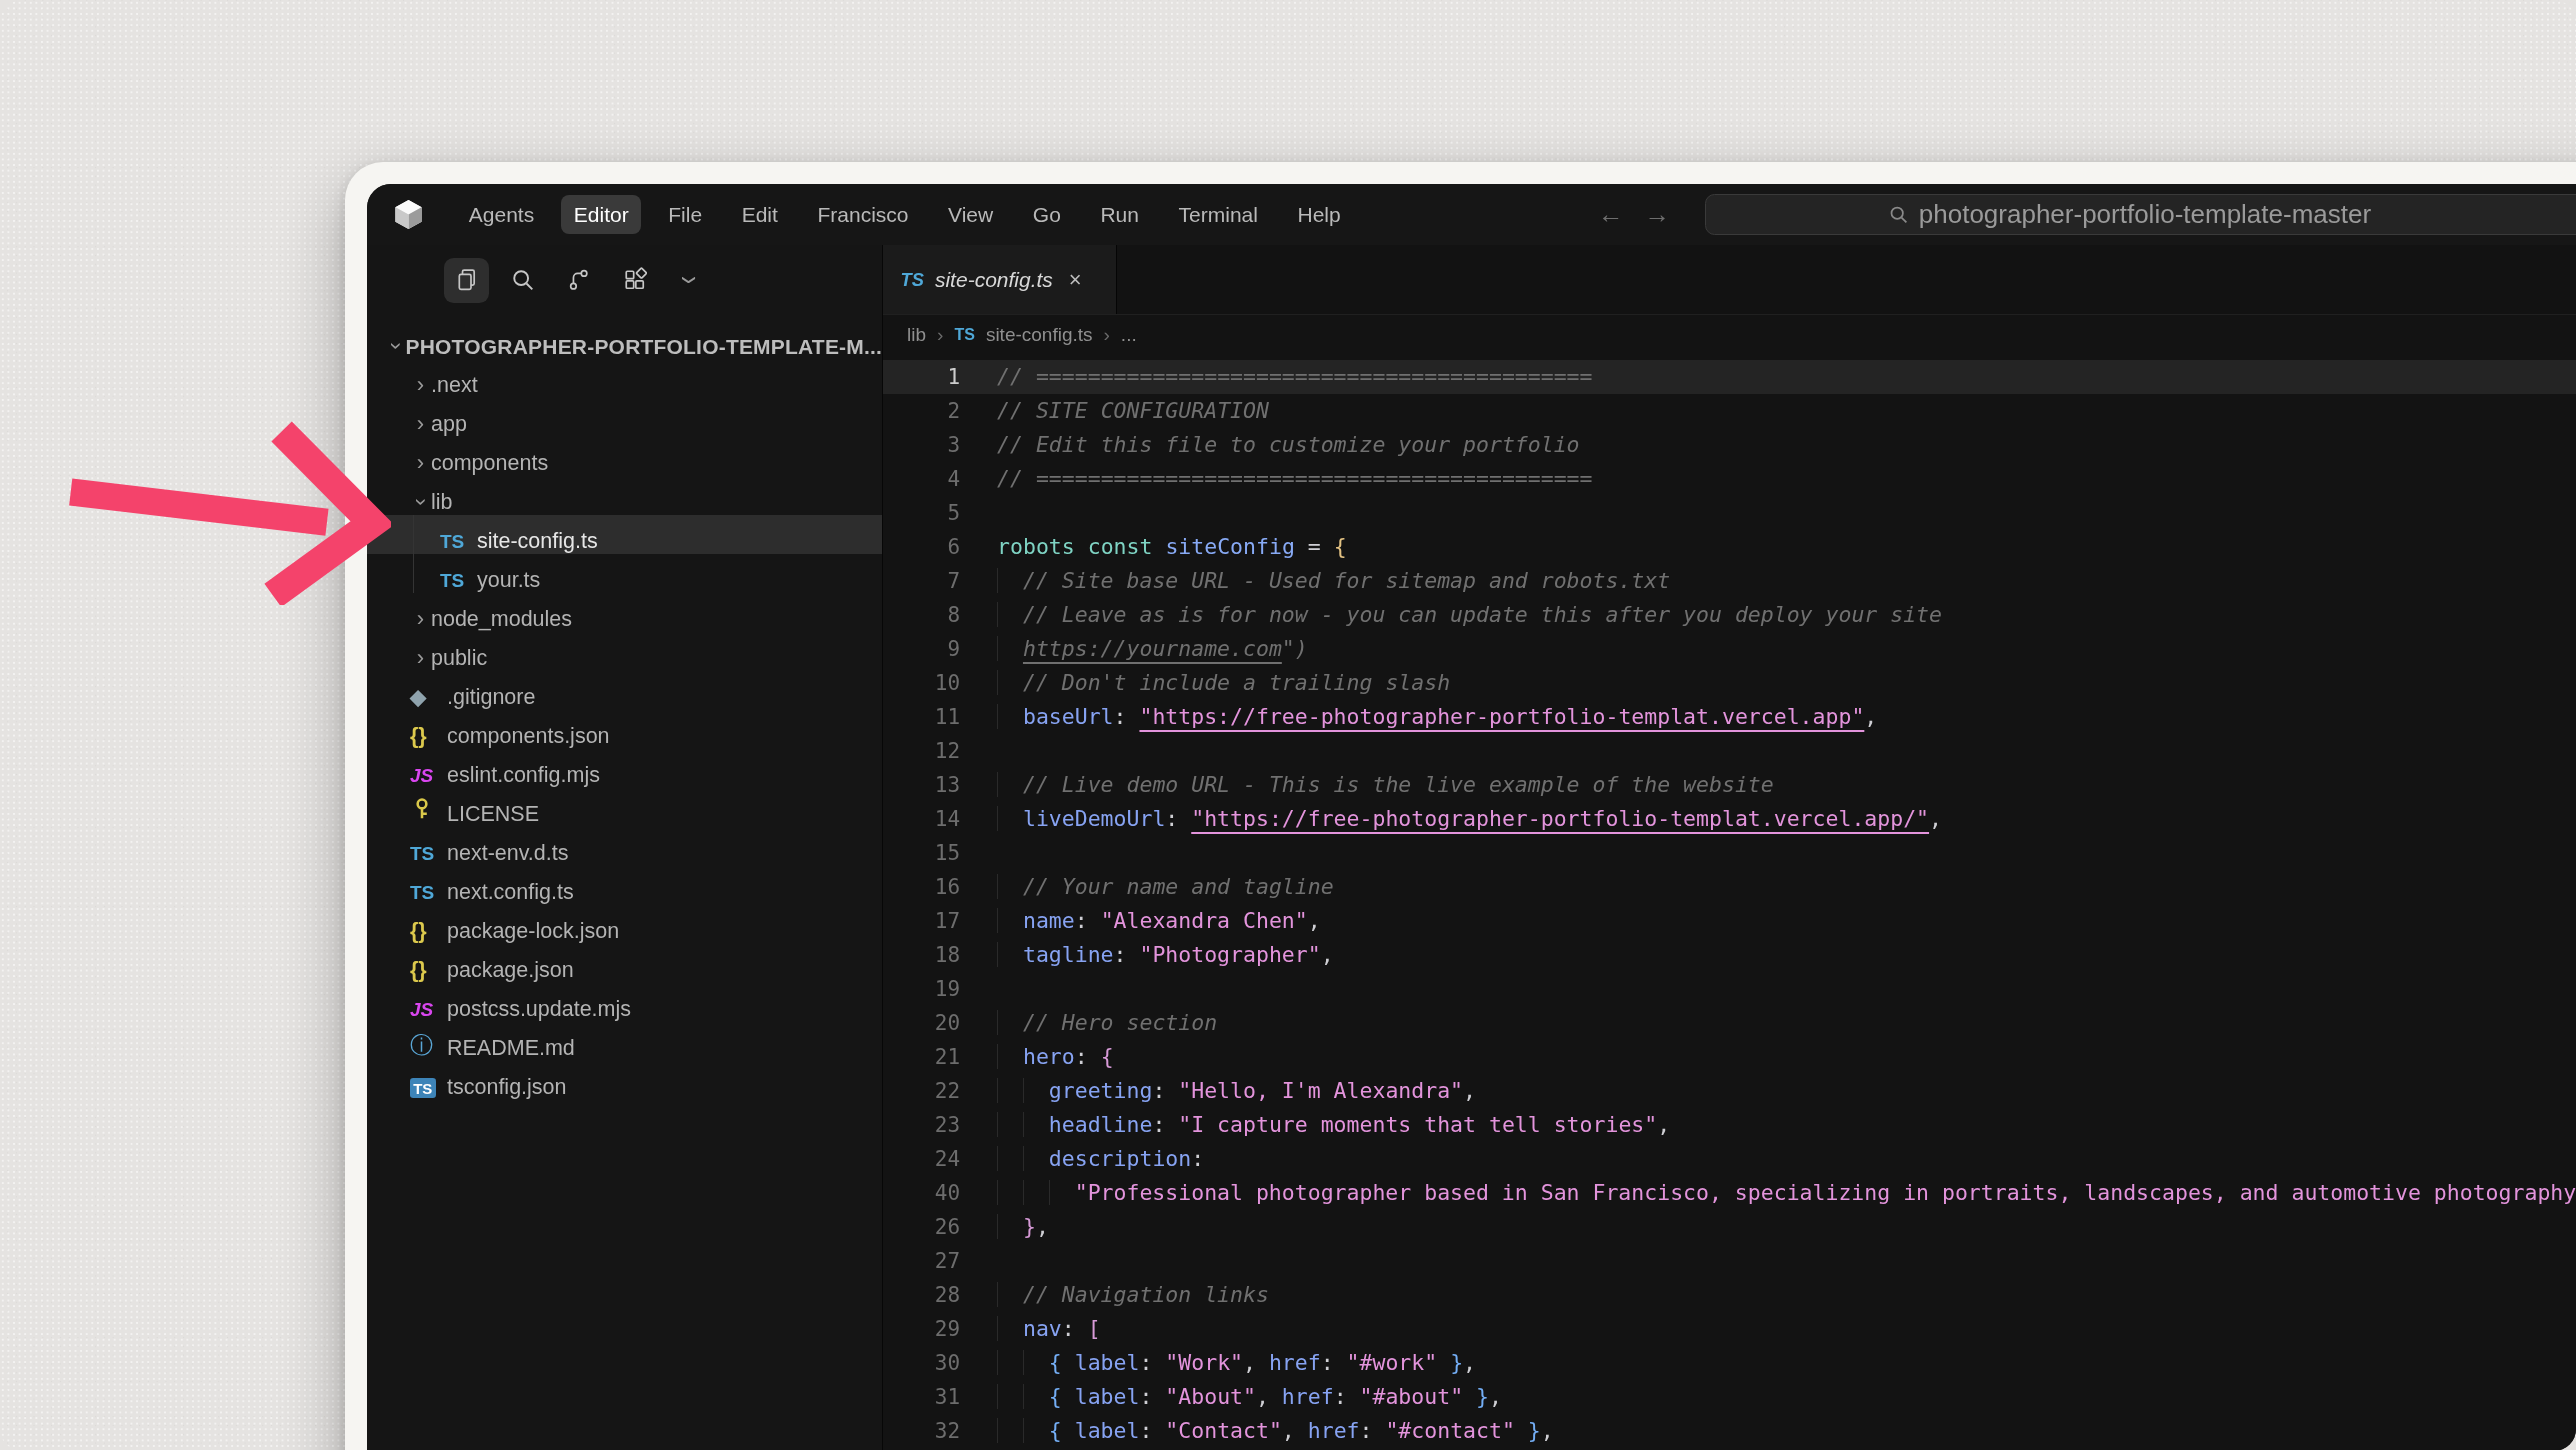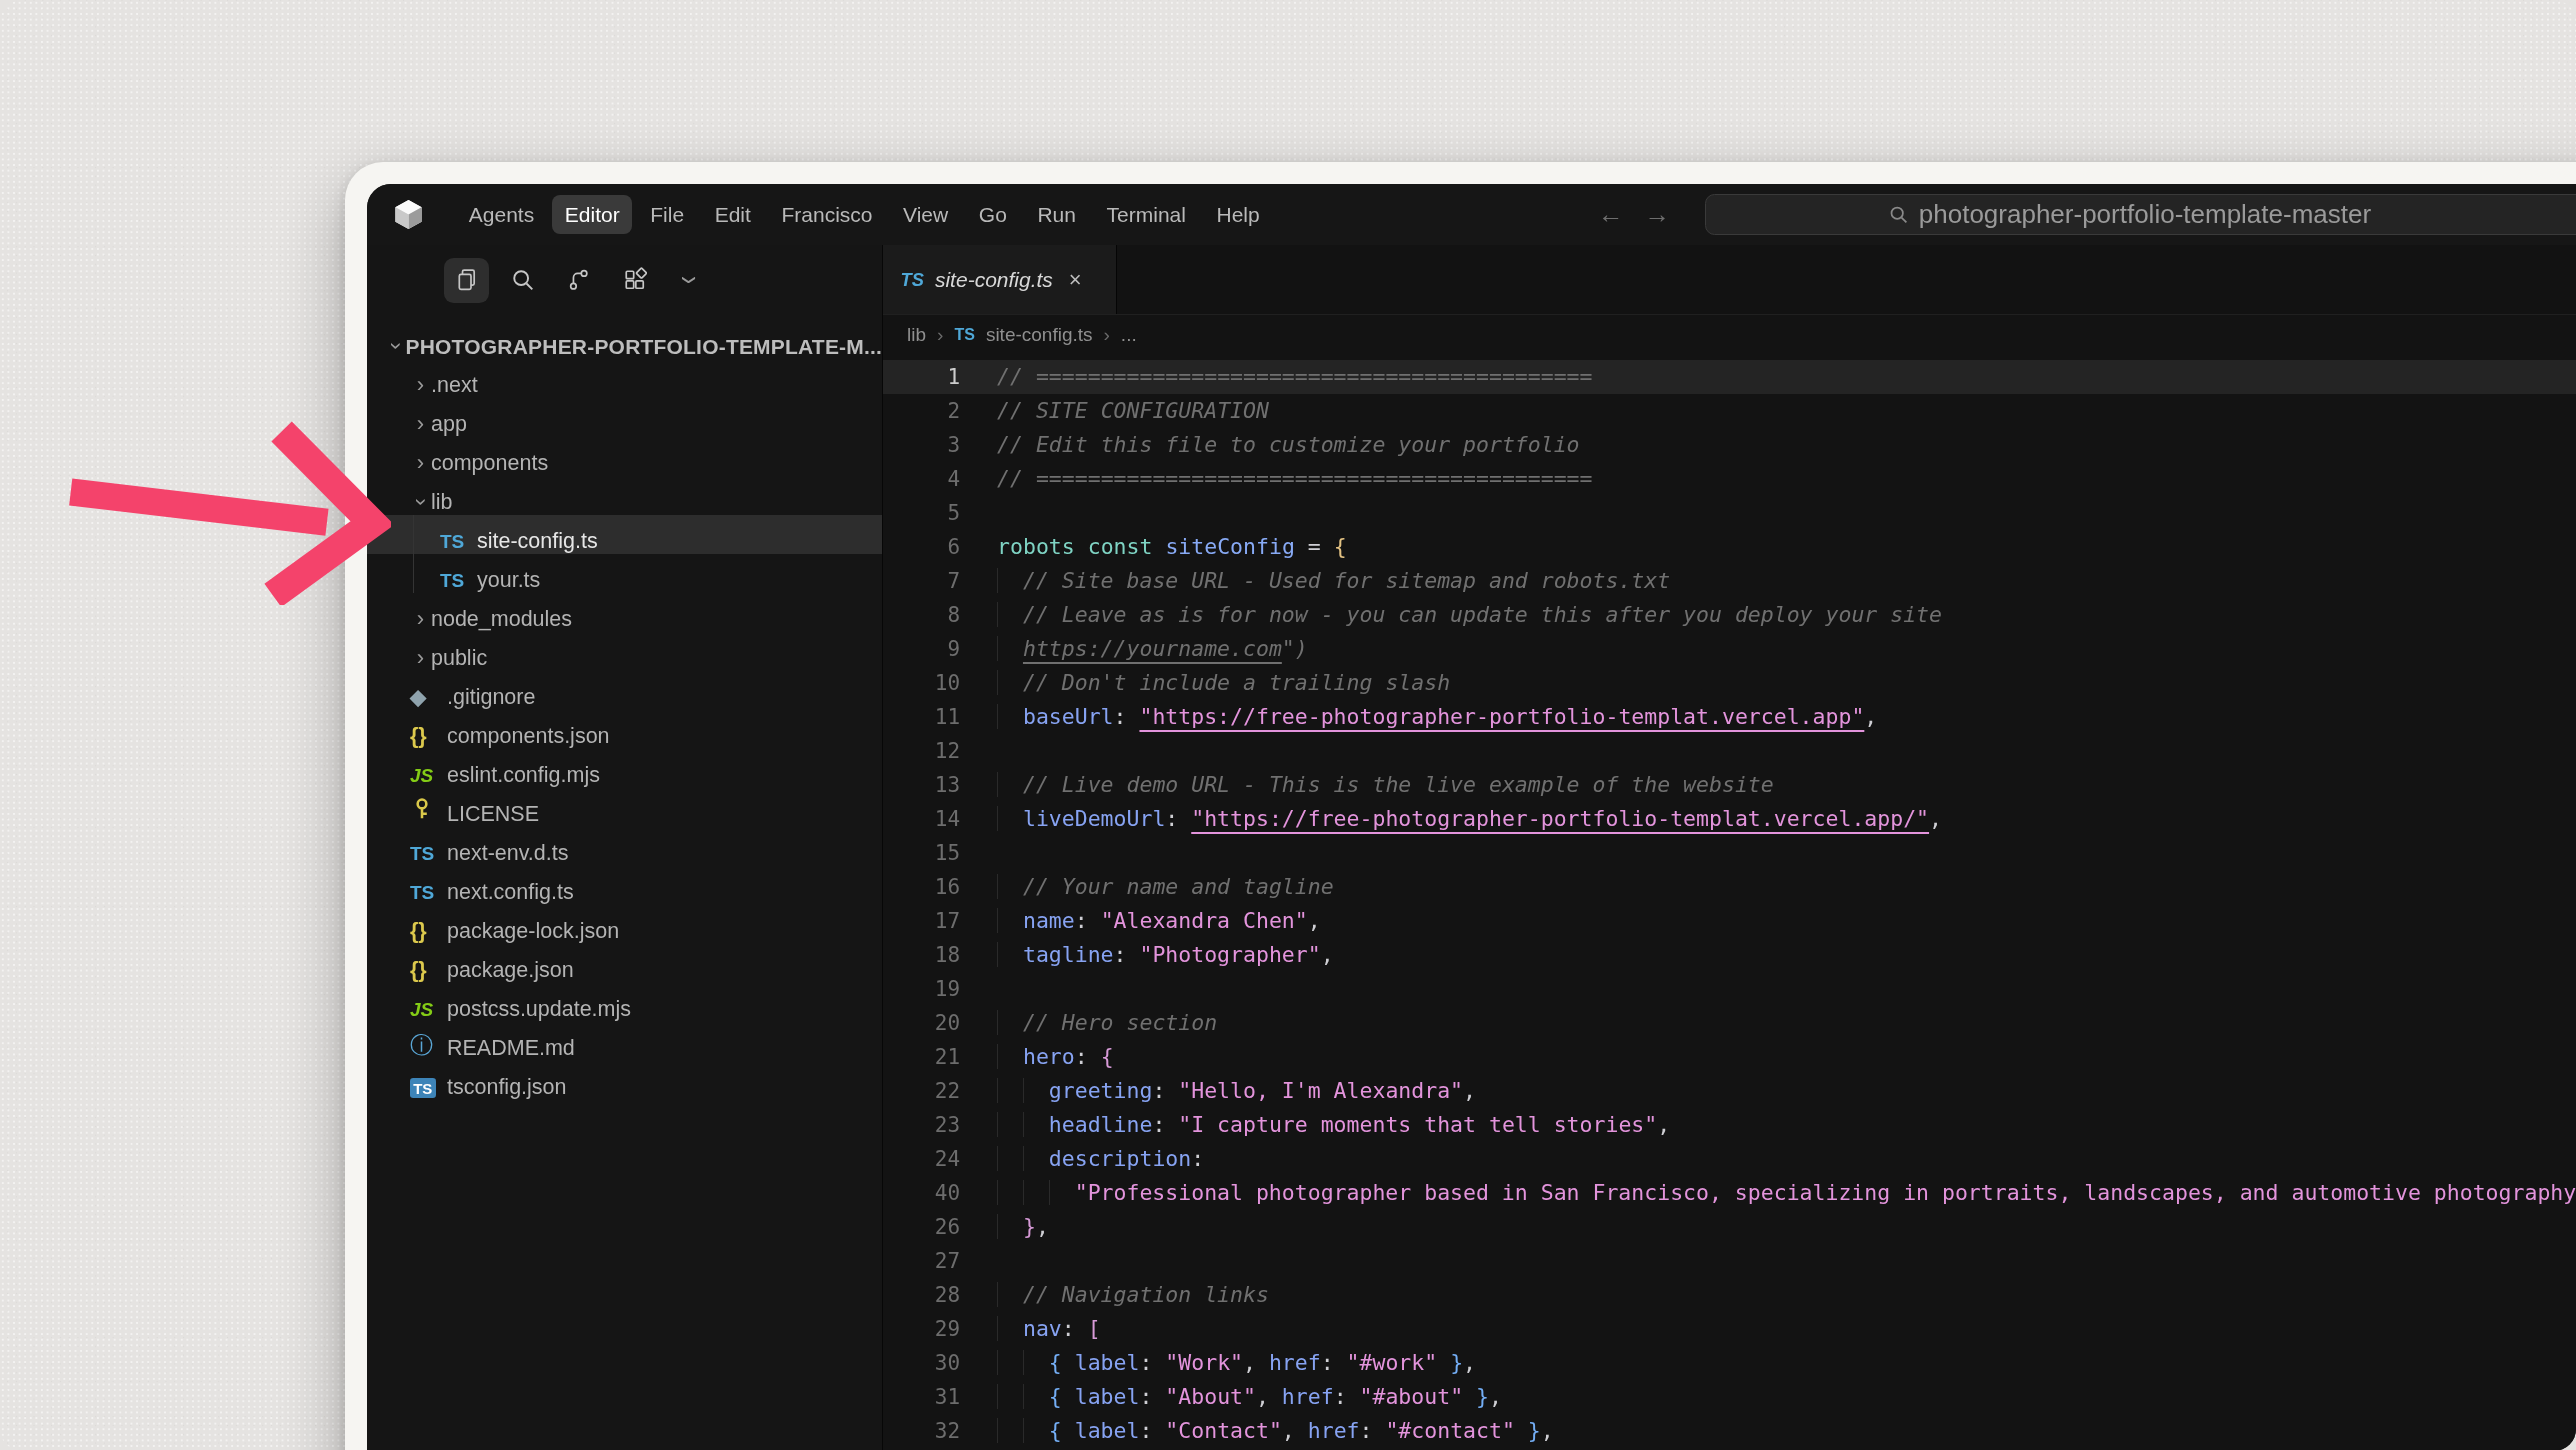--- a/index.html
+++ b/index.html
@@ -27,21 +27,21 @@
     box-shadow:0 24px 64px rgba(0,0,0,.30), 0 3.2px 12.8px rgba(0,0,0,.12);
   }
   .window {
     width:100%; height:100%; background:#131313; border-radius:24px;
     overflow:hidden; display:flex; flex-direction:column;
   }
 
   
   .titlebar { height:61px; flex:0 0 61px; background:#161616; display:flex; align-items:center; position:relative; }
   .app-logo { margin-left:24px; width:35px; height:35px; flex:0 0 auto; }
-  .menu-list { display:flex; align-items:center; margin-left:30px; gap:5px; }
+  .menu-list { display:flex; align-items:center; margin-left:30px; gap:14px; }
   .menu-item { font-size:21px; color:#b9b9b9; padding:7.2px 12.8px; border-radius:8px; white-space:nowrap; }
   .menu-item.active { background:#3a3a3a; color:#ffffff; }
   .nav-arrows { position:absolute; right:948px; top:0; height:61px; display:flex; align-items:center; gap:21px; color:#6e6e6e; font-size:25.5px; }
   .searchbox {
     position:absolute; right:22px; top:9.6px; width:891px; height:41px;
     background:#242424; border:0.8px solid #3a3a3a; border-radius:9.6px;
     display:flex; align-items:center; justify-content:center; gap:9.6px;
   }
   .searchbox svg { flex:0 0 auto; }
   .search-input {
@@ -60,21 +60,21 @@
   
   .tree { flex:1; padding-top:4.8px; overflow:hidden; }
   .tree-row { height:39px; display:flex; align-items:flex-end; position:relative; color:#b4b4b4; font-size:21.5px; white-space:nowrap; }
   .tree-row.selected { background:#2d2d2d; color:#e6e6e6; }
   .tree-row .chevron { display:inline-block; width:21px; text-align:center; color:#9a9a9a; font-size:22px; flex:0 0 auto; }
   .tree-row .chevron.open { transform:rotate(90deg); }
   .tree-root-label { font-weight:bold; color:#bdbdbd; letter-spacing:0.2px; font-size:21px; overflow:hidden; text-overflow:ellipsis; }
   .lvl0 { padding-left:17.5px; } .lvl1 { padding-left:43px; } .lvl2 { padding-left:73px; }
   .tree-guide { position:absolute; left:46px; top:0; bottom:0; width:0.8px; background:#343434; }
   .fi { display:inline-flex; width:37px; flex:0 0 auto; font-weight:bold; font-size:19px; align-items:center; }
-  .fi-ts { color:#4fa8d8; } .fi-js { color:#84cc16; font-style:italic; }
+  .fi-ts { color:#4fa8d8; } .fi-js { color:#d946ef; font-style:italic; }
   .fi-json { color:#dcc94d; font-size:21.5px; } .fi-md { color:#5aa7d7; font-size:23px; font-weight:normal; }
   .fi-git { color:#8fa3ad; font-size:21px; }
   .fi-tsbox span { background:#3d84b8; color:#fff; font-size:15px; border-radius:3.2px; padding:2.4px 3.2px; line-height:1; }
   .fi svg { width:24px; height:24px; }
 
   
   .editor-col { flex:1; display:flex; flex-direction:column; min-width:0; background:#131313; }
   .tabbar { height:70px; flex:0 0 70px; background:#121212; border-bottom:0.8px solid #202020; display:flex; }
   .tab { width:234px; background:#1b1b1b; border-right:0.8px solid #050505; display:flex; align-items:center; padding:0 17.5px; gap:11px; }
   .tab-ts { color:#4fa8d8; font-weight:bold; font-style:italic; font-size:18.3px; }

